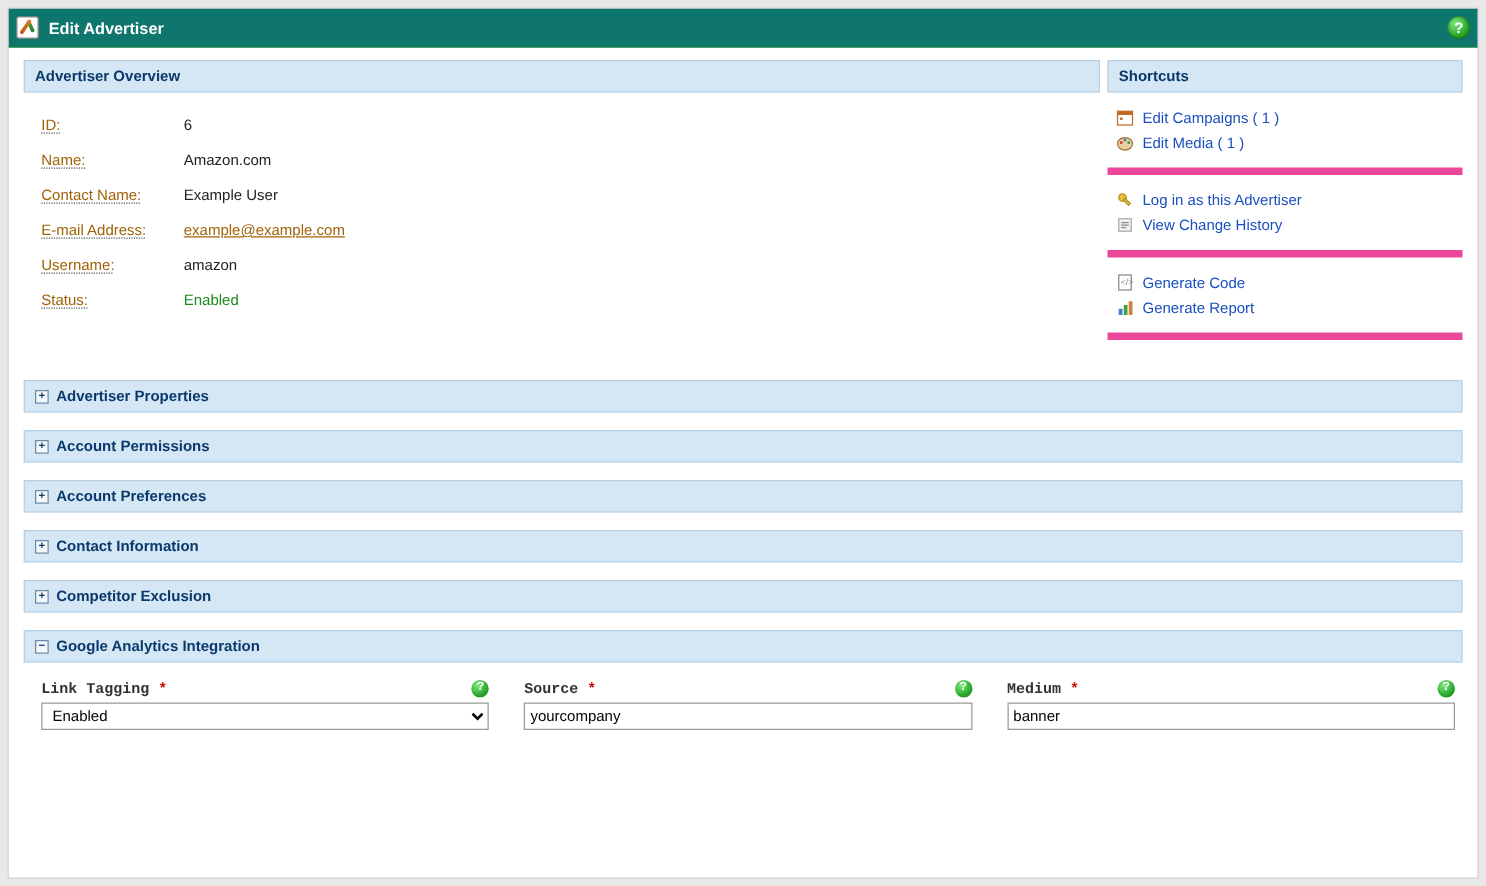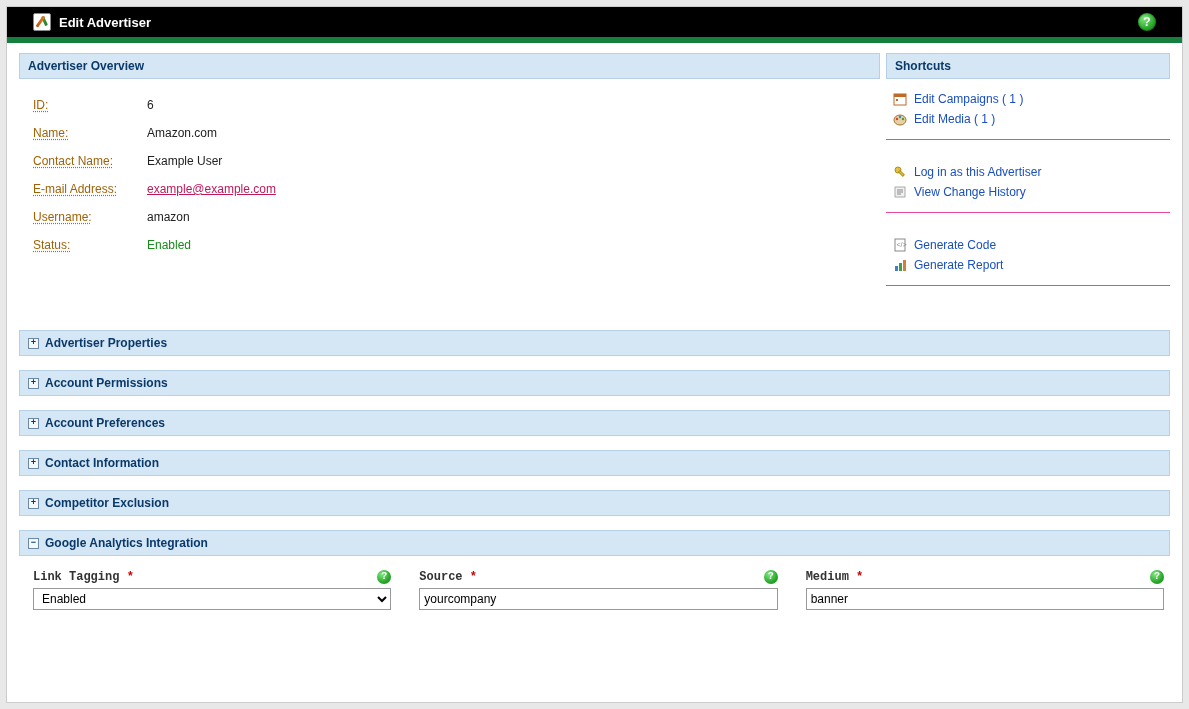--- a/index.html
+++ b/index.html
@@ -18,29 +18,29 @@
     background: #e8e8e8;
   }
   .panel {
     background: #fff;
     border: 1px solid #ccc;
     height: 100%;
     display: flex;
     flex-direction: column;
   }
   .titlebar {
-    background: #000000;
+    background: #0f766e;
     color: #fff;
     font-weight: bold;
     font-size: 13px;
-    padding: 6px 26px;
+    padding: 6px 6px;
     display: flex;
     align-items: center;
     justify-content: space-between;
-    border-bottom: 6px solid #15803d;
+    border-bottom: 1px solid #15803d;
   }
   .titlebar-left { display: flex; align-items: center; gap: 8px; }
   .edit-icon {
     width: 18px; height: 18px;
     background: #fff; border: 1px solid #888;
     position: relative; border-radius: 2px;
   }
   .edit-icon::after {
     content: "";
     position: absolute; left: 5px; top: 1px;
@@ -102,28 +102,28 @@
   }
   .kv-row { display: flex; padding: 7px 0; }
   .kv-label {
     width: 114px;
     text-decoration: underline dotted #777;
     text-underline-offset: 2px;
     color: #a16207;
   }
   .kv-value { color: #222; }
   .kv-value.enabled { color: #1a8a1a; }
-  .email-link { color: #be185d; }
+  .email-link { color: #a16207; }
   .shortcuts {
     width: 284px;
   }
   .shortcuts-list {
     border-left: 0; padding: 6px 0 0 0;
   }
-  .shortcut-group { padding: 4px 0 10px 6px; border-bottom: 1px solid #ec4899; margin-bottom: 18px; }
+  .shortcut-group { padding: 4px 0 10px 6px; border-bottom: 6px solid #ec4899; margin-bottom: 6px; }
   .shortcut-group.last { border-bottom: none; margin-bottom: 0; }
   .shortcut {
     display: flex; align-items: center; gap: 6px;
     padding: 2px 0;
     color: #1a4fbf;
     cursor: pointer;
     font-size: 12px;
   }
   .s-icon {
     width: 16px; height: 16px; flex: 0 0 16px;

